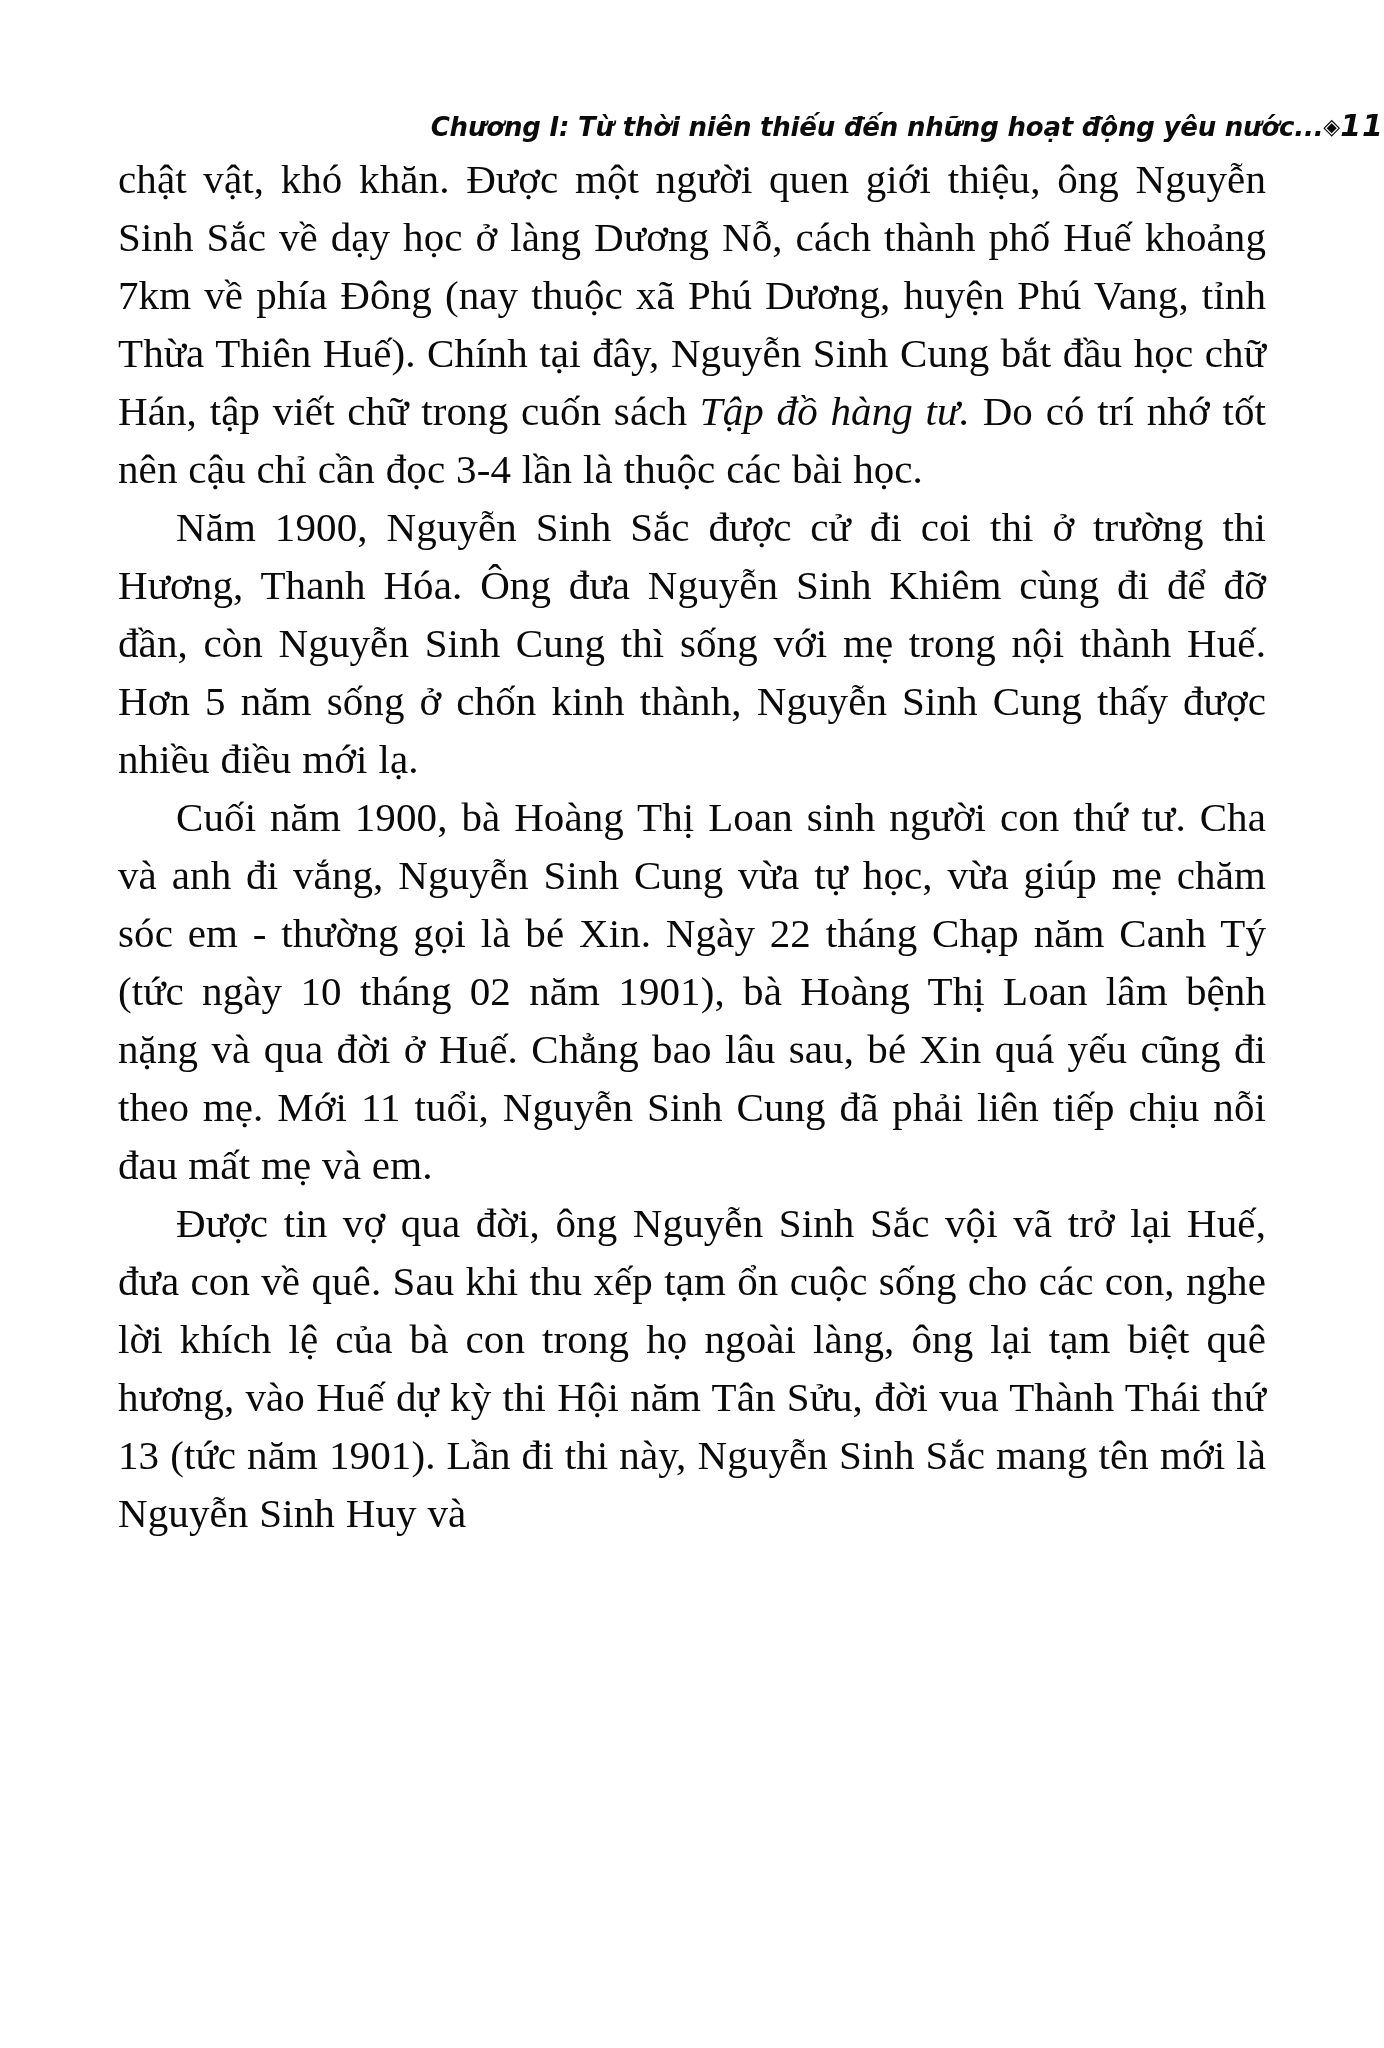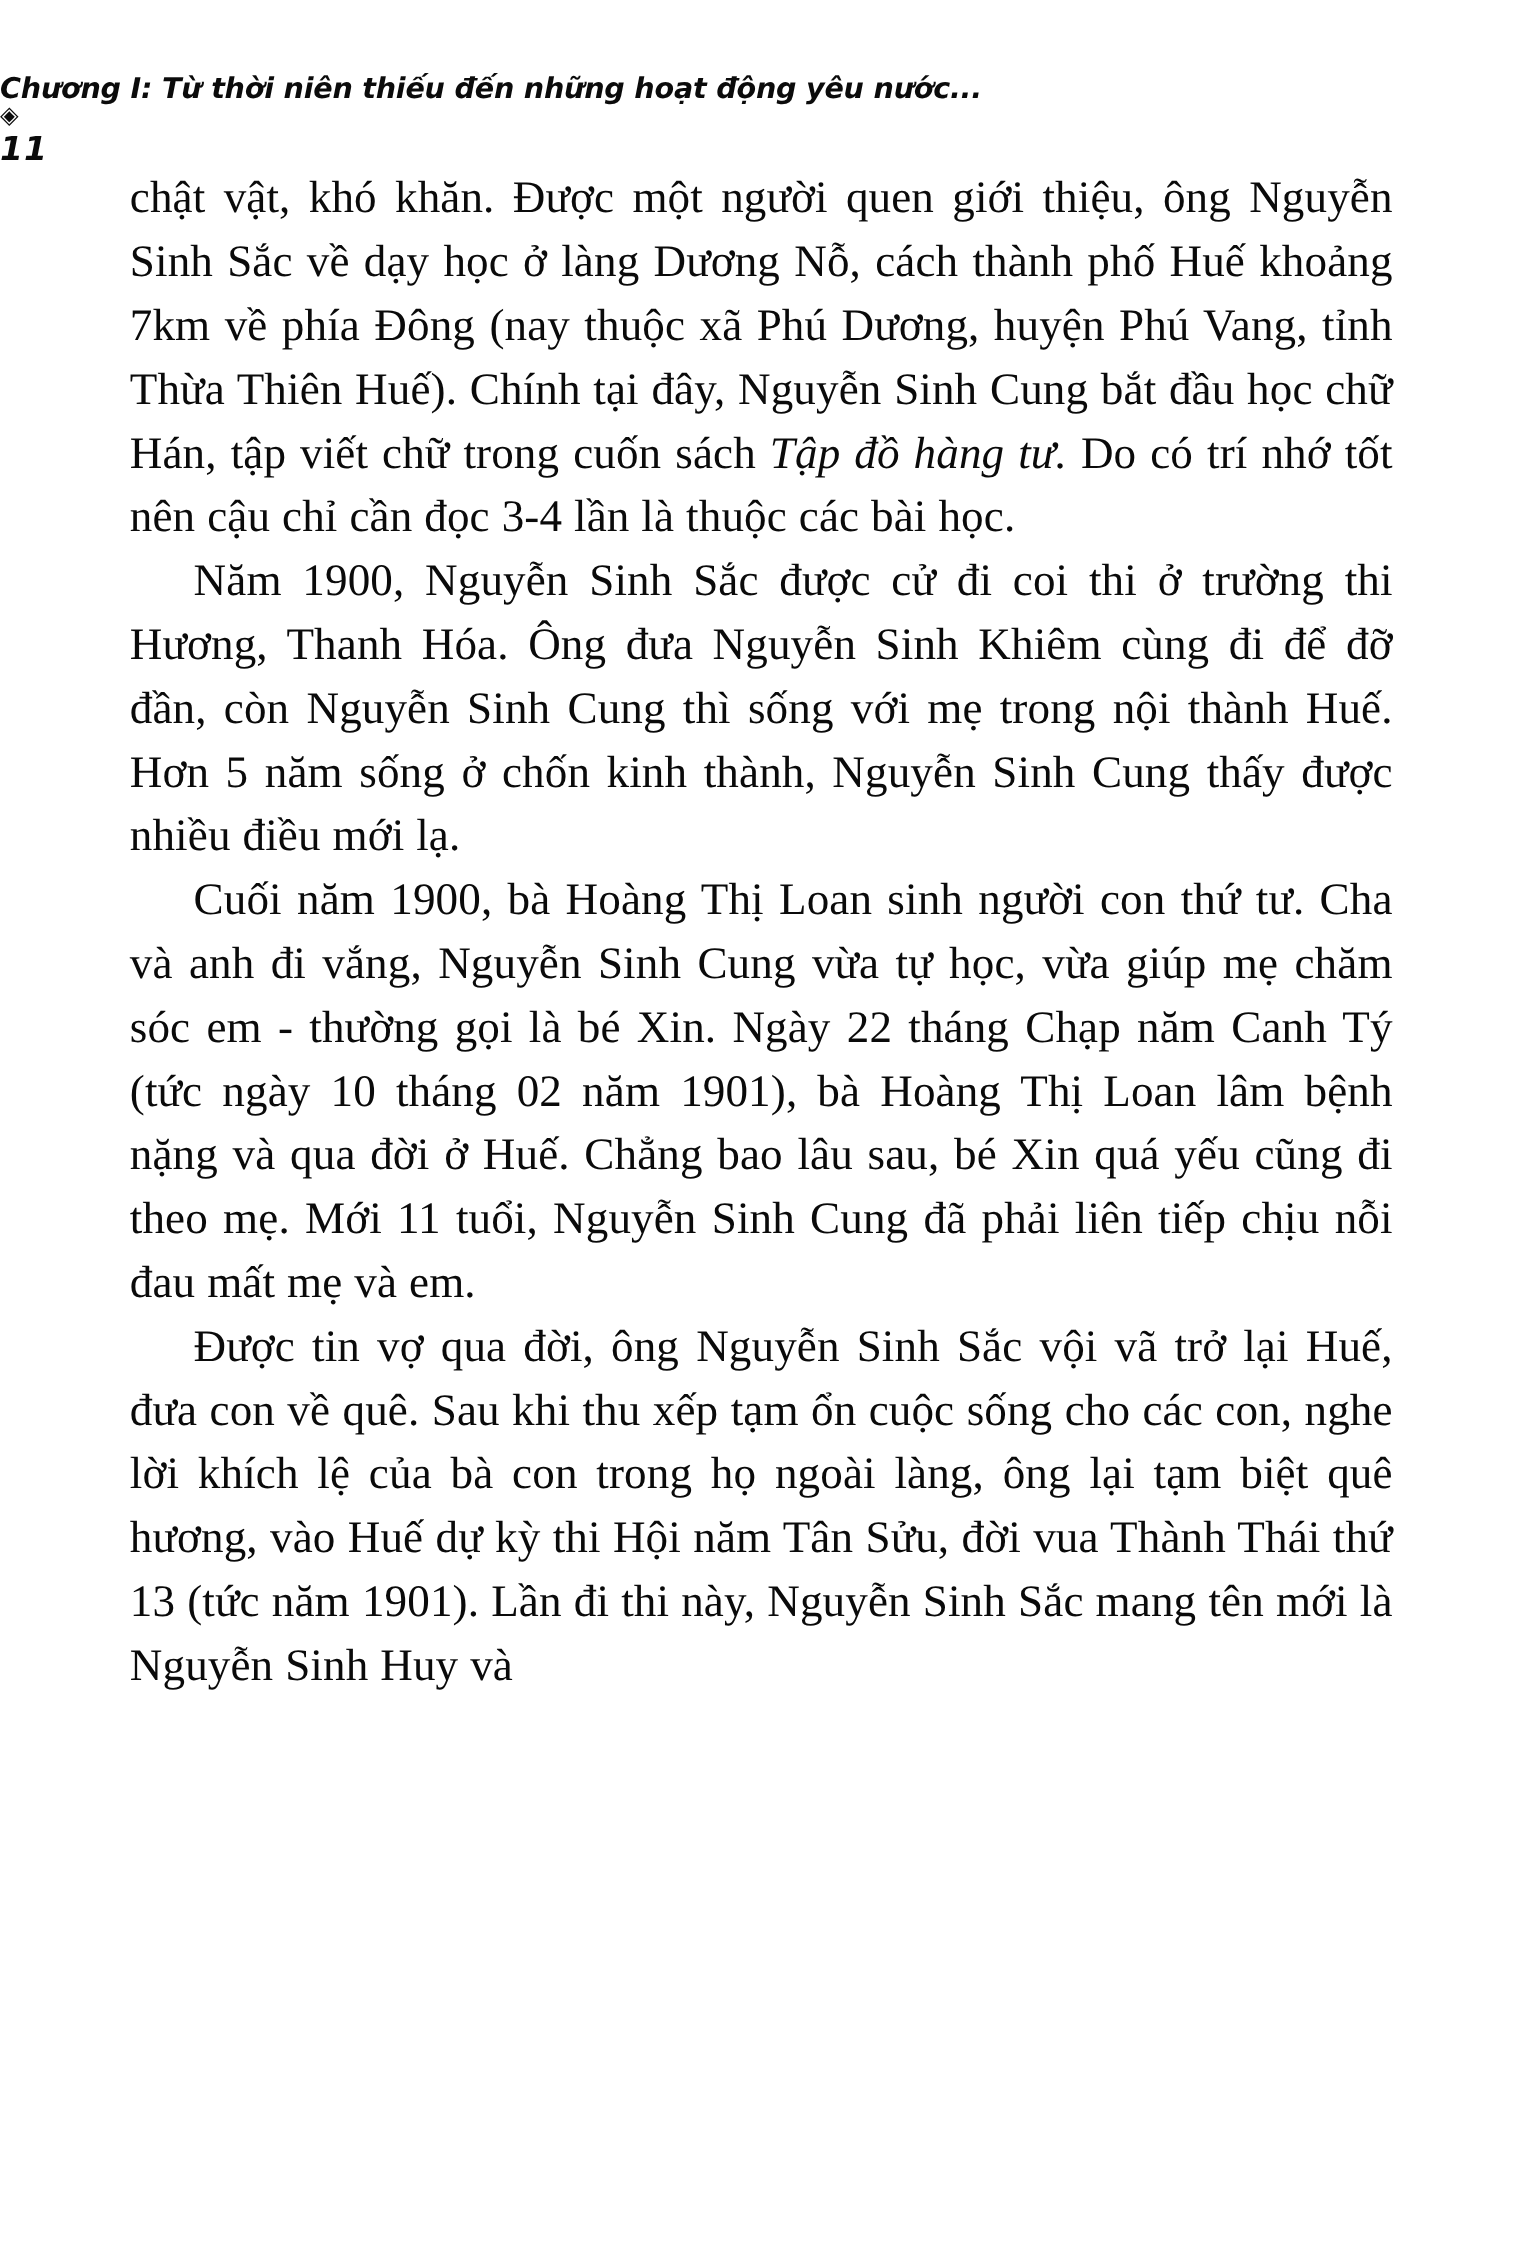--- a/index.html
+++ b/index.html
@@ -21,24 +21,23 @@
     overflow: hidden;
   }
 
   
   .running-head {
     position: absolute;
     top: 66px;
     left: 0;
     right: 0;
     display: flex;
-    justify-content: space-between;
+    justify-content: flex-end;
     align-items: baseline;
     white-space: nowrap;
-    flex-direction: column;
   }
 
   .running-head-title {
     font-family: "DejaVu Sans", sans-serif;
     font-style: italic;
     font-weight: 700;
     font-size: 26px;
     letter-spacing: -0.2px;
     color: #0b0b0b;
   }
@@ -51,20 +50,21 @@
     transform: translateY(-2px);
   }
 
   .running-head-folio {
     font-family: "DejaVu Sans", sans-serif;
     font-style: italic;
     font-weight: 700;
     font-size: 30px;
     color: #0b0b0b;
     letter-spacing: 1px;
+    margin-top: 42px;
   }
 
   
   .text-block {
     position: absolute;
     top: 150px;
     left: 118px;
     width: 1148px;
   }
 

